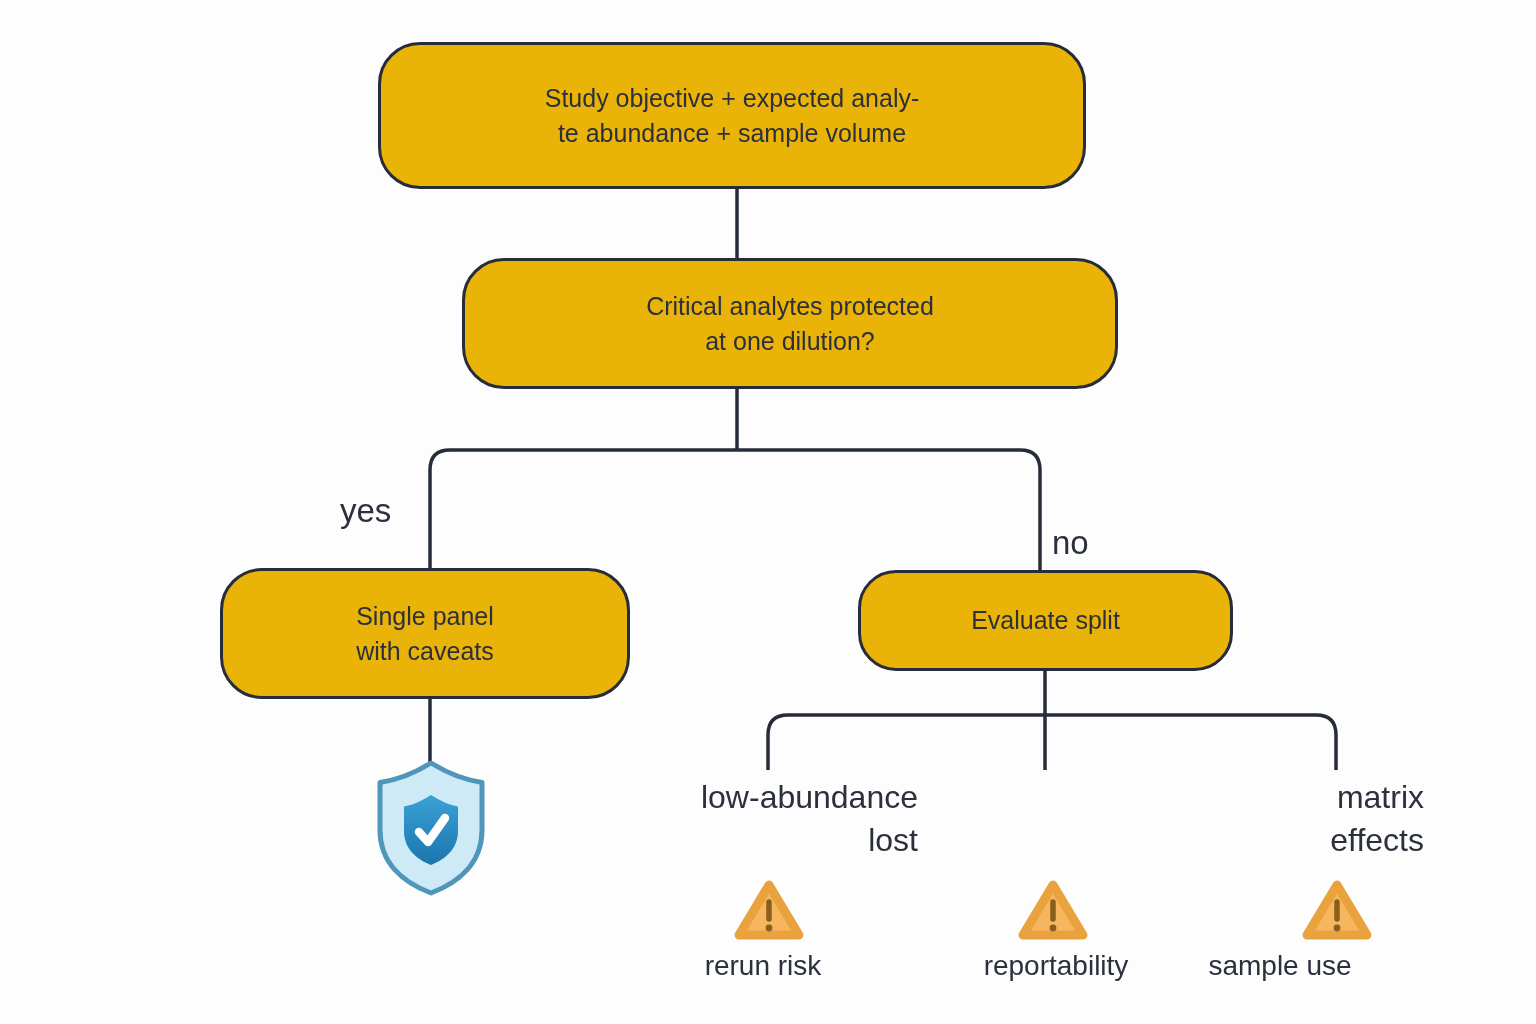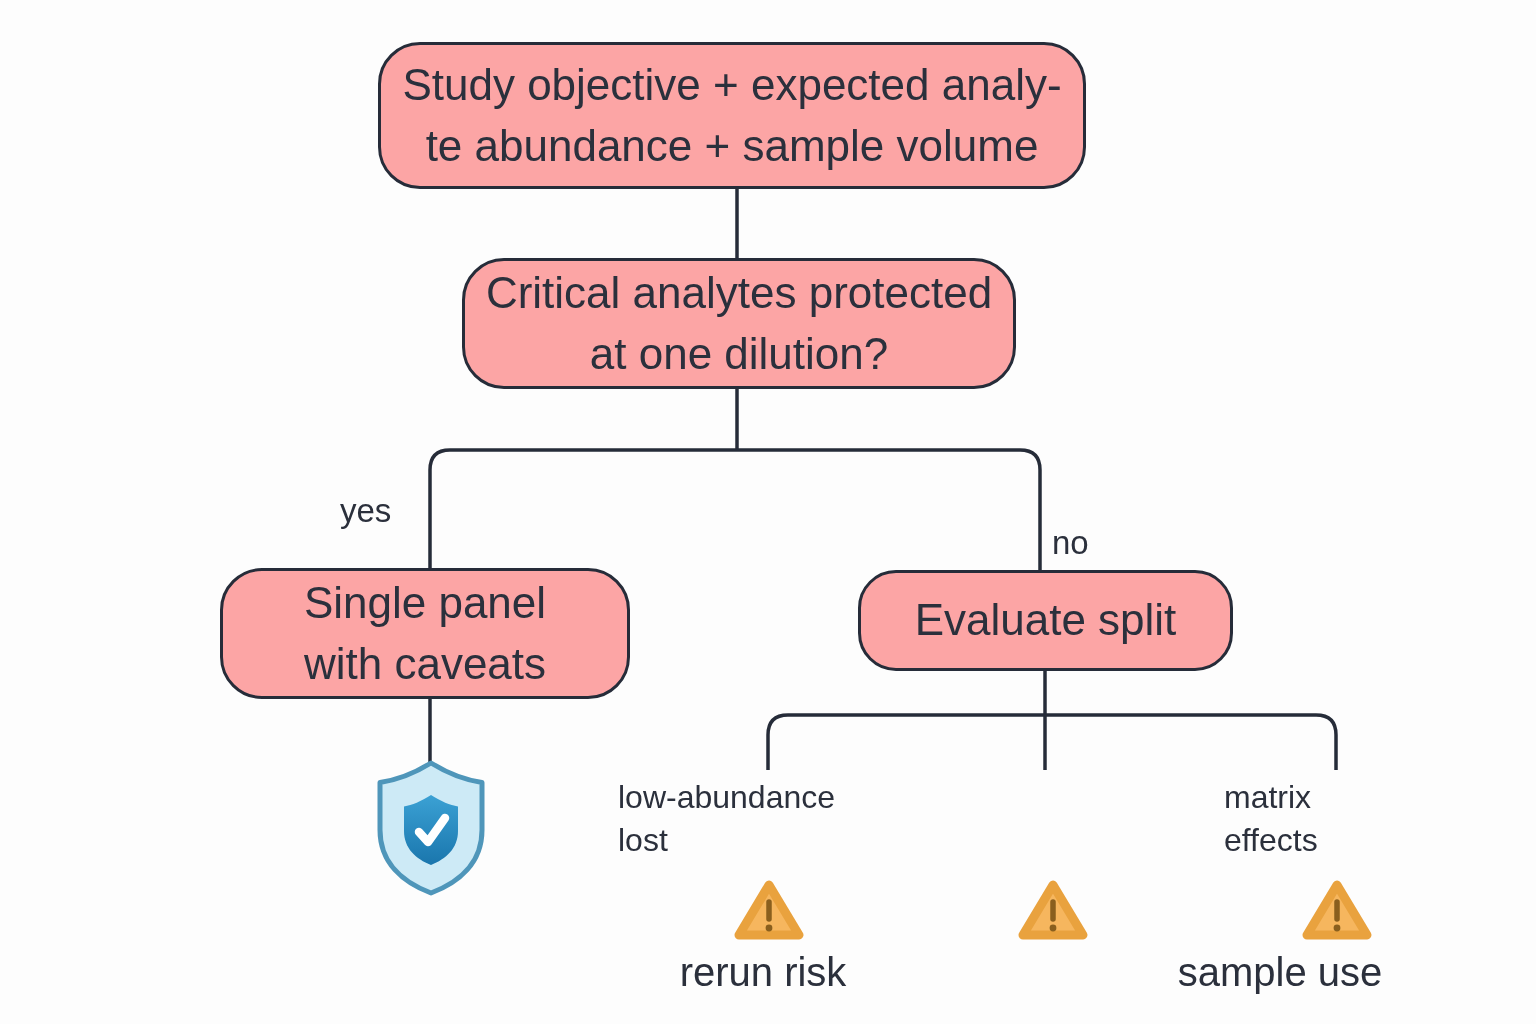--- a/index.html
+++ b/index.html
@@ -9,42 +9,42 @@
     font-family:"Liberation Sans","DejaVu Sans",sans-serif;
     color:#2b303c;
     overflow:hidden;
     position:relative;
   }
   .stage{position:absolute;left:0;top:0;width:1536px;height:1024px;}
   svg.wires{position:absolute;left:0;top:0;z-index:1;}
   .node{
     position:absolute;
     z-index:2;
-    background:#fca5a5;
+    background:#eab308;
     border:3.5px solid #262c39;
     border-radius:42px;
     display:flex;align-items:center;justify-content:center;
     text-align:center;
-    font-size:44px;
+    font-size:25px;
     line-height:1.38;
     white-space:pre-line;
     box-sizing:border-box;
   }
   .branch-label{
     position:absolute;z-index:2;
     font-size:33px;
   }
   .outcome-label{
     position:absolute;z-index:2;
     font-size:32px;line-height:1.35;
-    text-align:left;white-space:pre-line;
+    text-align:right;white-space:pre-line;
   }
   .risk-label{
     position:absolute;z-index:2;
-    font-size:40px;text-align:center;
+    font-size:28px;text-align:center;
   }
   .icon-wrap{position:absolute;z-index:3;}
 </style>
 </head>
 <body>
 
 <div class="stage">
 
   <svg class="wires" width="1536" height="1024" viewBox="0 0 1536 1024" fill="none" stroke="#262c39" stroke-width="3.5">
 
@@ -57,21 +57,21 @@
     <path d="M430,699 V770"></path>
 
     <path d="M1045,671 V770"></path>
 
     <path d="M768,770 V735 Q768,715 788,715 H1316 Q1336,715 1336,735 V770"></path>
   </svg>
 
   <div class="node" style="left:378px;top:42px;width:708px;height:147px;">Study objective + expected analy-
 te abundance + sample volume</div>
 
-  <div class="node" style="left:462px;top:258px;width:554px;height:131px;">Critical analytes protected
+  <div class="node" style="left:462px;top:258px;width:656px;height:131px;">Critical analytes protected
 at one dilution?</div>
 
   <div class="branch-label" style="left:340px;top:492px;width:80px;">yes</div>
 
   <div class="branch-label" style="left:1052px;top:492px;width:60px;margin-top:32px;">no</div>
 
   <div class="node" style="left:858px;top:570px;width:375px;height:101px;border-radius:38px;">Evaluate split</div>
 
   <div class="node" style="left:220px;top:568px;width:410px;height:131px;">Single panel
 with caveats</div>
@@ -101,20 +101,21 @@
   </div>
   <div class="risk-label" style="left:633px;top:950px;width:260px;">rerun risk</div>
 
   <div class="icon-wrap" style="left:1014px;top:876px;width:78px;height:70px;">
     <svg width="78" height="70" viewBox="0 0 78 70">
       <path d="M39 9 L69 59 L9 59 Z" fill="#f6b65e" stroke="#e9a23e" stroke-width="9" stroke-linejoin="round"></path>
       <line x1="39" y1="26" x2="39" y2="43" stroke="#8a5f1e" stroke-width="5.5" stroke-linecap="round"></line>
       <circle cx="39" cy="52" r="3.4" fill="#8a5f1e"></circle>
     </svg>
   </div>
+  <div class="risk-label" style="left:926px;top:950px;width:260px;">reportability</div>
 
   <div class="outcome-label" style="left:1224px;top:776px;width:200px;">matrix
 effects</div>
   <div class="icon-wrap" style="left:1298px;top:876px;width:78px;height:70px;">
     <svg width="78" height="70" viewBox="0 0 78 70">
       <path d="M39 9 L69 59 L9 59 Z" fill="#f6b65e" stroke="#e9a23e" stroke-width="9" stroke-linejoin="round"></path>
       <line x1="39" y1="26" x2="39" y2="43" stroke="#8a5f1e" stroke-width="5.5" stroke-linecap="round"></line>
       <circle cx="39" cy="52" r="3.4" fill="#8a5f1e"></circle>
     </svg>
   </div>

